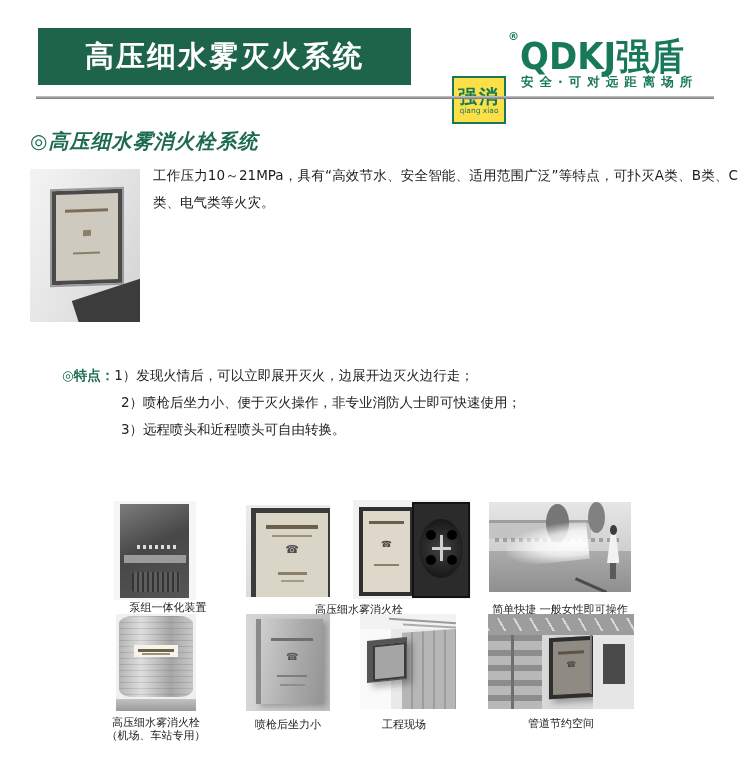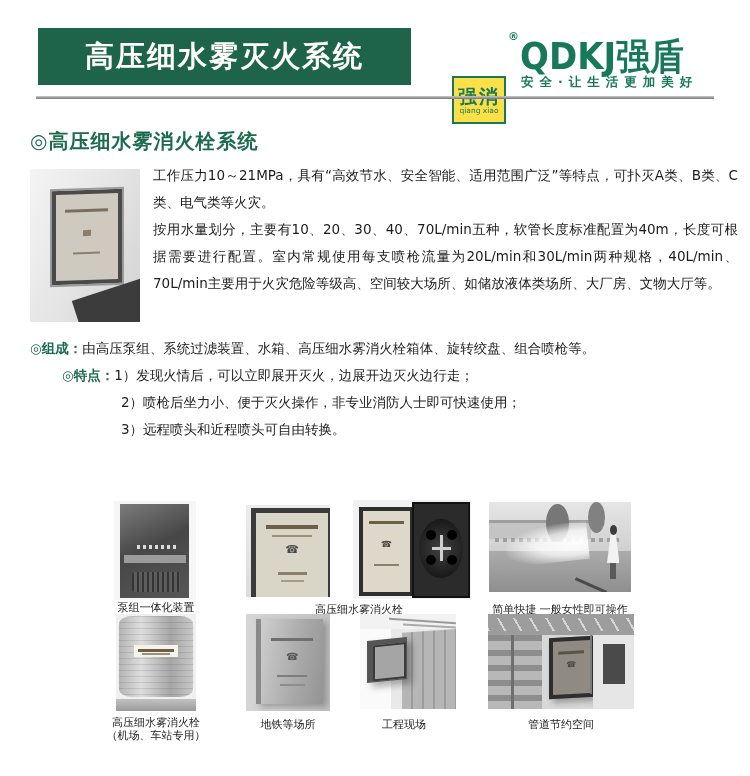--- a/index.html
+++ b/index.html
@@ -18,21 +18,21 @@
   .reg{position:absolute;left:56px;top:0;color:#17795a;font-size:11px;font-weight:bold;}
   .brand{position:absolute;left:68px;top:2px;color:#17795a;font-size:34px;font-weight:bold;
     letter-spacing:0px;white-space:nowrap;transform:scaleY(1.08);transform-origin:top left;}
   .tagline{position:absolute;left:69px;top:44px;color:#17795a;font-size:12.5px;font-weight:bold;
     letter-spacing:6px;white-space:nowrap;}
 
   .separator{position:absolute;left:36px;top:96px;width:678px;height:3px;
     background:linear-gradient(#c9c9c9,#777);}
 
   
-  .sec-heading{position:absolute;left:30px;top:128px;color:#1d6b4f;font-size:20px;font-weight:bold;letter-spacing:1px;}
+  .sec-heading{position:absolute;left:30px;top:128px;color:#1d6b4f;font-size:20px;font-weight:bold;letter-spacing:1px;font-style:italic;}
 
   
   .intro-photo{position:absolute;left:30px;top:169px;width:110px;height:153px;
     background:linear-gradient(115deg,#f4f4f4 0%,#e3e3e3 55%,#d2d2d2 100%);overflow:hidden;}
   .iph-box{position:absolute;left:20%;top:14%;width:56%;height:56%;border:4px solid #4a4a4a;
     outline:2px solid #9a9a9a;background:#cfcac0;transform:skewY(-2deg);}
   .iph-line{position:absolute;left:15%;top:18%;width:70%;height:3px;background:#7a6f5c;}
   .iph-dot{position:absolute;left:44%;top:42%;width:8px;height:6px;background:#8a7f6a;}
   .iph-line2{position:absolute;left:28%;top:68%;width:44%;height:2px;background:#8a7f6a;}
   .iph-floor{position:absolute;right:-14px;bottom:-12px;width:70%;height:30%;background:#3c3c3c;
@@ -160,44 +160,40 @@
     <span class="title">高压细水雾灭火系统</span>
   </div>
 
   <div class="logo">
     <div class="seal">
       <span class="seal-cn">强消</span>
       <span class="seal-py">qiang xiao</span>
     </div>
     <span class="reg">®</span>
     <span class="brand">QDKJ强盾</span>
-    <span class="tagline">安全·让生活更加美好</span>
+    <span class="tagline">安全·可对远距离场所</span>
   </div>
 
   <div class="separator"></div>
 
   <div class="sec-heading">◎高压细水雾消火栓系统</div>
 
   <div class="intro-photo">
     <div class="iph-box">
       <div class="iph-line"></div>
       <div class="iph-dot"></div>
       <div class="iph-line2"></div>
     </div>
     <div class="iph-floor"></div>
   </div>
 
   <div class="intro-text">
     <p>工作压力10～21MPa，具有“高效节水、安全智能、适用范围广泛”等特点，可扑灭A类、B类、C类、电气类等火灾。</p>
-    <p>按用水量划分，主要有10、20、30、40、70L/min五种，软管长度标准配置为40m，长度可根据需要进行配置。室内常规使用每支喷枪流量为20L/min和30L/min两种规格，40L/min、70L/min主要用于火灾危险等级高、空间较大场所、如储放液体类场所、大厂房、文物大厅等。</p>
-  </div>
-
-  <div class="composition">
-    <span class="lbl">◎组成：</span><span>由高压泵组、系统过滤装置、水箱、高压细水雾消火栓箱体、旋转绞盘、组合喷枪等。</span>
-  </div>
+  </div>
+
 
   <div class="features">
     <div><span class="lbl">◎特点：</span><span>1）发现火情后，可以立即展开灭火，边展开边灭火边行走；</span></div>
     <div class="feat-cont"><span>2）喷枪后坐力小、便于灭火操作，非专业消防人士即可快速使用；</span></div>
     <div class="feat-cont"><span>3）远程喷头和近程喷头可自由转换。</span></div>
   </div>
 
 
   <div class="ph f1">
     <div class="f1-cab"></div>
@@ -243,21 +239,21 @@
     <div class="f4-ground"></div>
     <div class="f4-mist"></div>
     <div class="f4-person">
       <div class="f4-head"></div>
       <div class="f4-body"></div>
       <div class="f4-legs"></div>
     </div>
     <div class="f4-hose"></div>
   </div>
 
-  <div class="cap" style="left:100px;top:601px;width:112px;">泵组一体化装置</div>
+  <div class="cap" style="left:112px;top:601px;width:112px;">泵组一体化装置</div>
   <div class="cap" style="left:268px;top:603px;width:182px;">高压细水雾消火栓</div>
   <div class="cap" style="left:480px;top:603px;width:160px;">简单快捷 一般女性即可操作</div>
 
   <div class="ph f5">
     <div class="f5-cab">
       <div class="f5-lines"></div>
       <div class="f5-label">
         <div class="f5-ltext"></div>
         <div class="f5-ltext2"></div>
       </div>
@@ -295,17 +291,17 @@
     </div>
     <div class="f8-pipe"></div>
     <div class="f8-wall"></div>
     <div class="f8-door"></div>
   </div>
 
   <div class="cap" style="left:96px;top:716px;width:120px;">
     <span>高压细水雾消火栓</span><br>
     <span>（机场、车站专用）</span>
   </div>
-  <div class="cap" style="left:246px;top:718px;width:84px;">地铁等场所</div>
+  <div class="cap" style="left:246px;top:718px;width:84px;">喷枪后坐力小</div>
   <div class="cap" style="left:356px;top:718px;width:96px;">工程现场</div>
-  <div class="cap" style="left:488px;top:718px;width:146px;">管道节约空间</div>
+  <div class="cap" style="left:488px;top:718px;width:146px;font-family:Liberation Mono, monospace;">管道节约空间</div>
 
 </div>
 
 </body></html>

